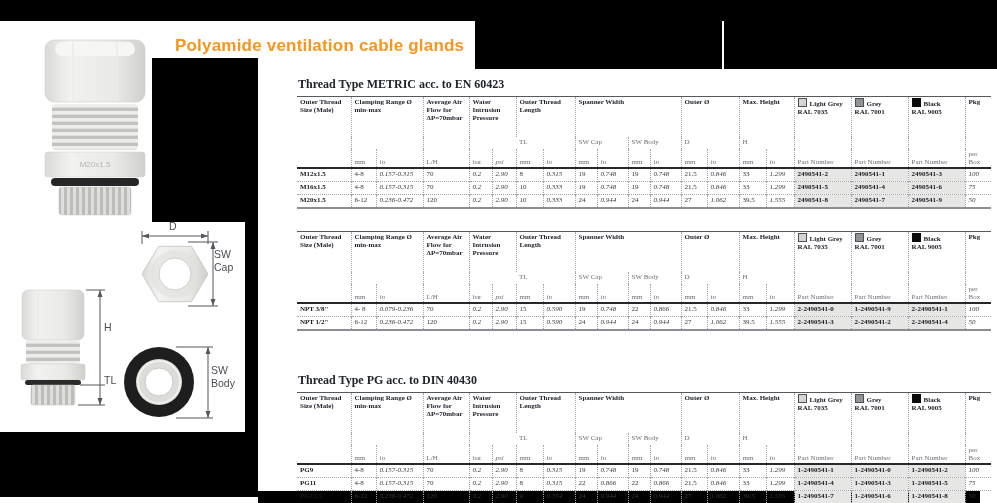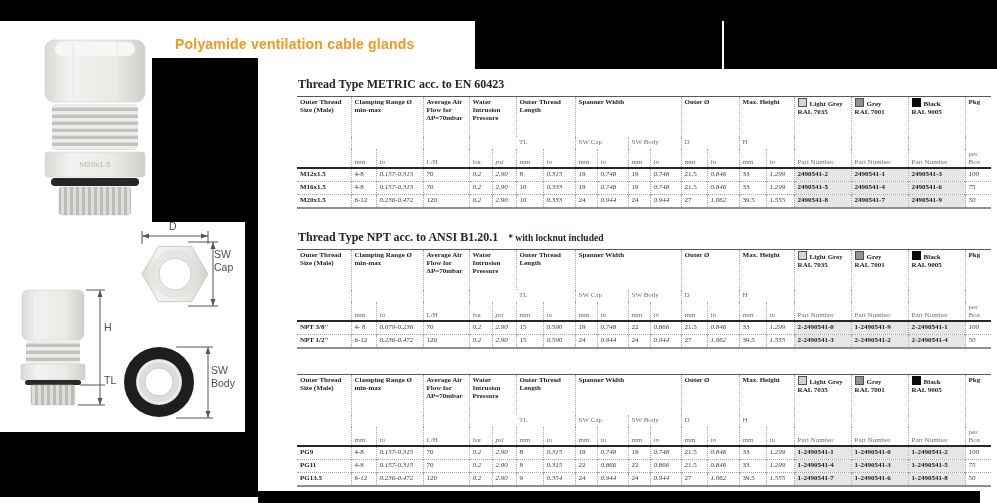--- a/index.html
+++ b/index.html
@@ -17,21 +17,21 @@
   .tr-divider{position:absolute;left:247px;top:0;width:2px;height:48px;background:#fff;}
 
   
   .side-black{left:152px;top:58px;width:106px;height:164px;}
   .side-strip{left:245px;top:222px;width:13px;height:210px;}
   .bl-block{left:0;top:432px;width:258px;height:65px;}
   .br-band{left:258px;top:491px;width:722px;height:12px;}
 
   
   .page-title{
-    left:175px;top:36px;font-size:14px;font-weight:bold;color:#F7951D;
+    left:175px;top:36px;font-size:17px;font-weight:bold;color:#F7951D;
     letter-spacing:.2px;
   }
 
   
   .dlabel{position:absolute;font-size:10.5px;color:#4b4f55;line-height:1.25;}
 
   
   .tbl{position:absolute;left:297px;width:688px;font-family:Liberation Serif, serif;}
   .tbl h3{
     margin:0 0 5px 1px;font-size:12px;font-weight:bold;color:#20242c;line-height:1.1;
@@ -311,21 +311,20 @@
           <td class="pn">2490541-8</td>
           <td class="pn">2490541-7</td>
           <td class="pn">2490541-9</td>
           <td class="pkg i">50</td>
         </tr>
       </tbody>
   </table>
 </section>
 
 <section class="tbl" style="top:231px">
-  <h3><span>Thread Type NPT acc. to ANSI B1.20.1</span><span class="note">* with locknut included</span></h3>
   <table class="data">
   <colgroup>
     <col style="width:54px">
         <col style="width:25px">
         <col style="width:47px">
         <col style="width:46px">
     <col style="width:23px">
         <col style="width:24px">
         <col style="width:27px">
         <col style="width:32px">
@@ -431,20 +430,21 @@
           <td class="pn">2-2490541-3</td>
           <td class="pn">2-2490541-2</td>
           <td class="pn">2-2490541-4</td>
           <td class="pkg i">50</td>
         </tr>
       </tbody>
   </table>
 </section>
 
 <section class="tbl" style="top:374px">
+  <h3><span>Thread Type PG acc. to DIN 40430</span><span class="note"></span></h3>
   <table class="data">
   <colgroup>
     <col style="width:54px">
         <col style="width:25px">
         <col style="width:47px">
         <col style="width:46px">
     <col style="width:23px">
         <col style="width:24px">
         <col style="width:27px">
         <col style="width:32px">

